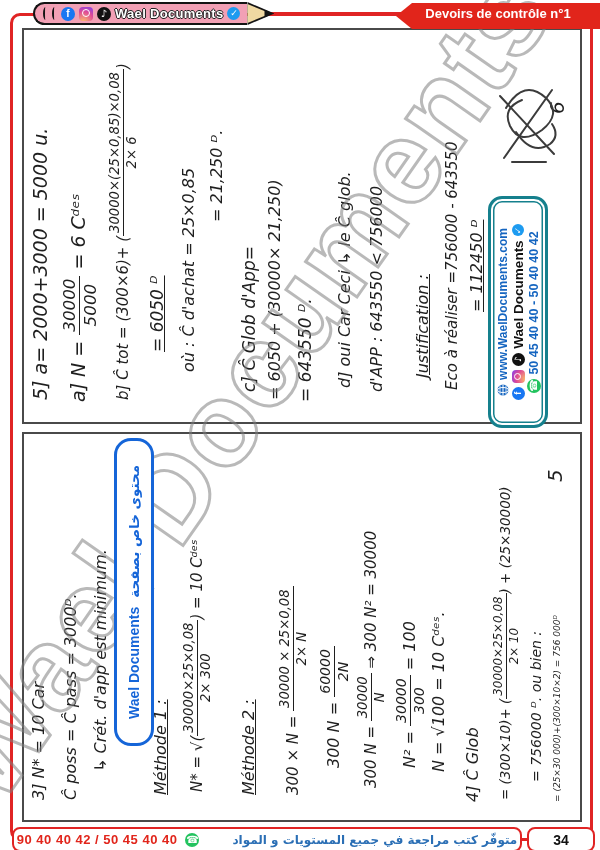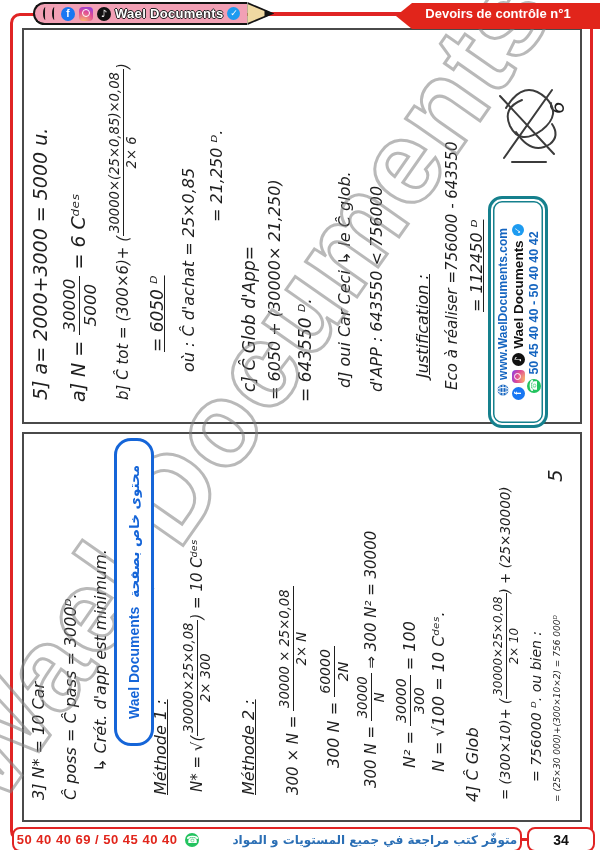--- a/index.html
+++ b/index.html
@@ -203,19 +203,19 @@
     <span class="sphones">50 45 40 40 - 50 40 40 42</span>
   </div>
 </div>
 
 <div class="pill">
   <span class="en">Wael Documents</span>
   <span class="ar">محتوى خاص بصفحة</span>
 </div>
 
 <div class="fbox" id="fbox-main">
-  <span class="fred">50 40 40 69 / 50 45 40 40</span>
+  <span class="fred">90 40 40 42 / 50 45 40 40</span>
   <span class="wa">☎</span>
   <span class="fblue">متوفّر كتب مراجعة في جميع المستويات و المواد</span>
 </div>
 <div class="fbox" id="fbox-page">
   <span class="fpage">34</span>
 </div>
 
 </body></html>

